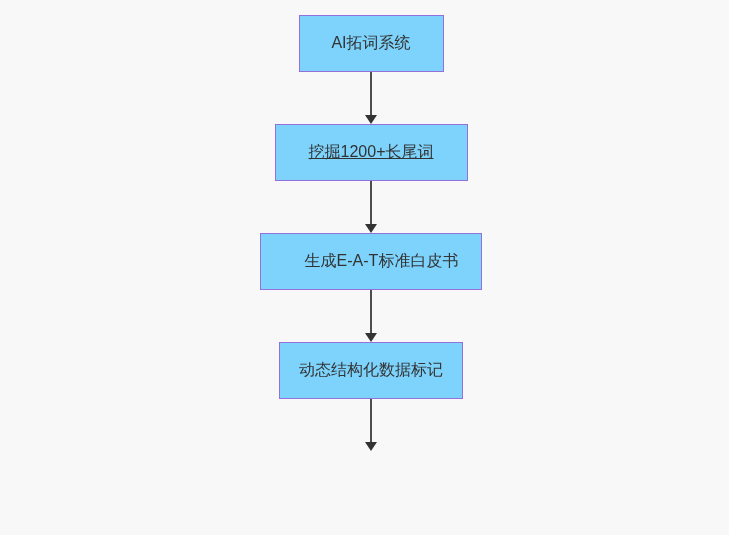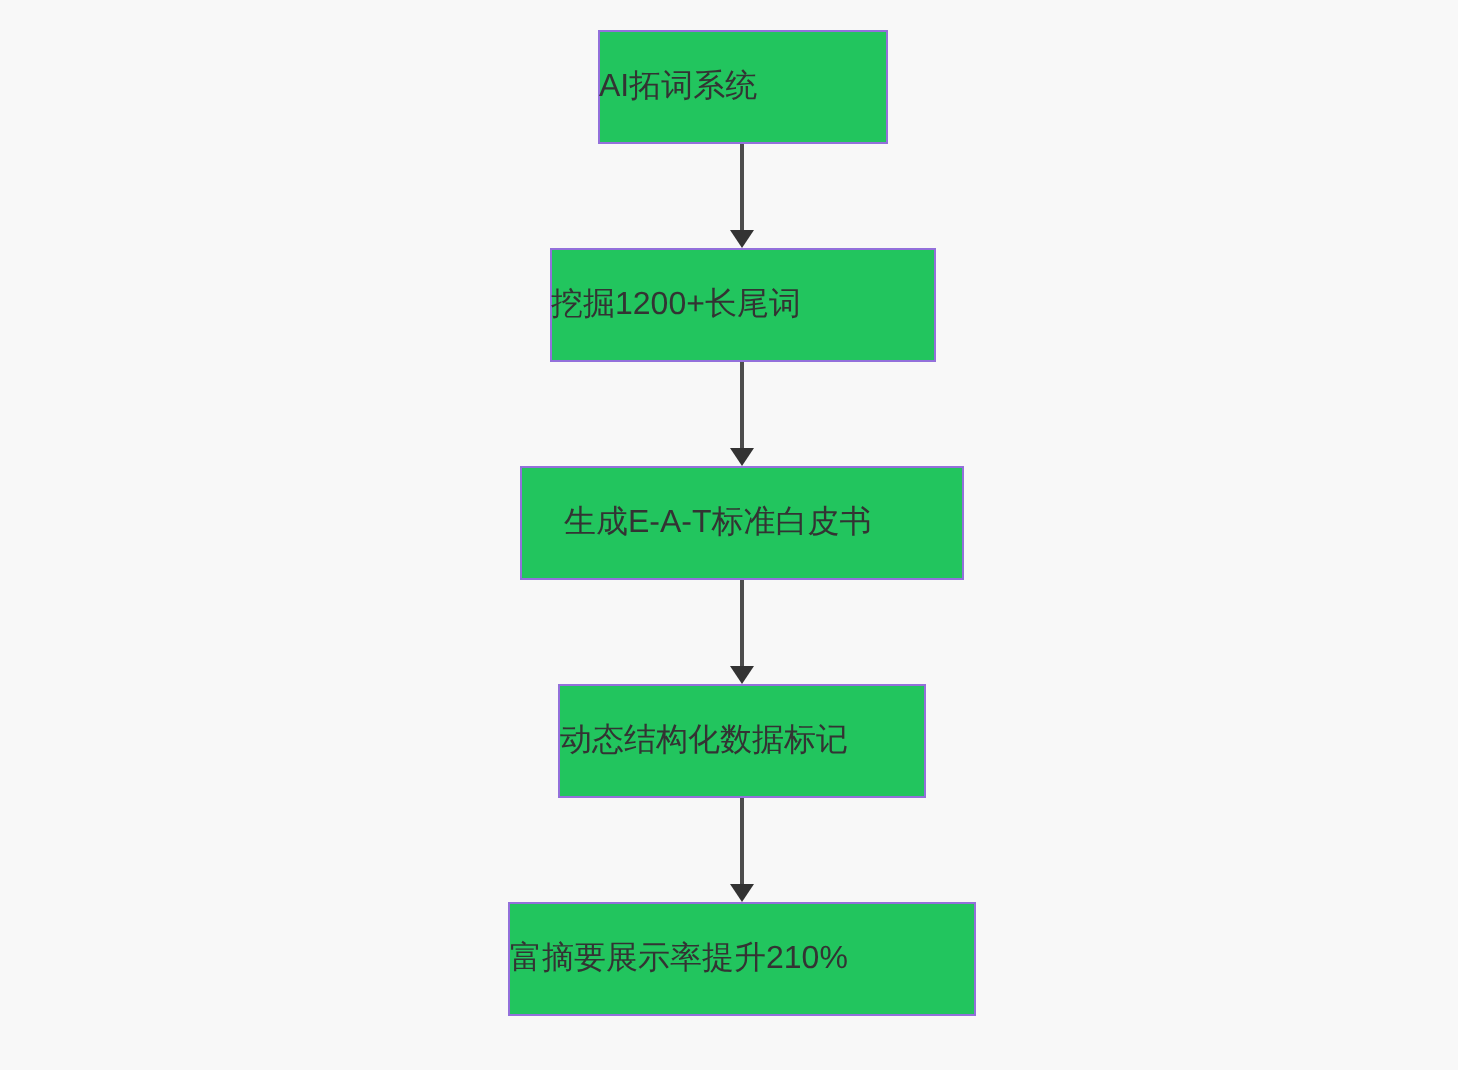--- a/index.html
+++ b/index.html
@@ -24,29 +24,30 @@
     top: 15px;
     width: 234px;
     display: flex;
     flex-direction: column;
     align-items: center;
   }
   .node {
     box-sizing: border-box;
     height: 57px;
     border: 1px solid #9370db;
-    background: #22c55e;
+    background: #7dd3fc;
     display: flex;
     align-items: center;
+    justify-content: center;
     font-size: 16px;
     color: #333333;
     white-space: nowrap;
   }
   .n1 { width: 145px; }
-  .n2 { width: 193px; }
+  .n2 { width: 193px; text-decoration: underline; }
   .n3 { width: 222px; padding-left: 21px; }
   .n4 { width: 184px; }
   .n5 { width: 234px; }
   .arrow {
     height: 52px;
     display: flex;
     flex-direction: column;
     align-items: center;
   }
   .arrow .line {
@@ -97,18 +98,15 @@
 
     <div class="node n4">
       <span>动态结构化数据标记</span>
     </div>
 
     <div class="arrow">
       <div class="line"></div>
       <div class="head"></div>
     </div>
 
-    <div class="node n5">
-      <span>富摘要展示率提升210%</span>
-    </div>
 
   </div>
 </div>
 
 </body></html>

